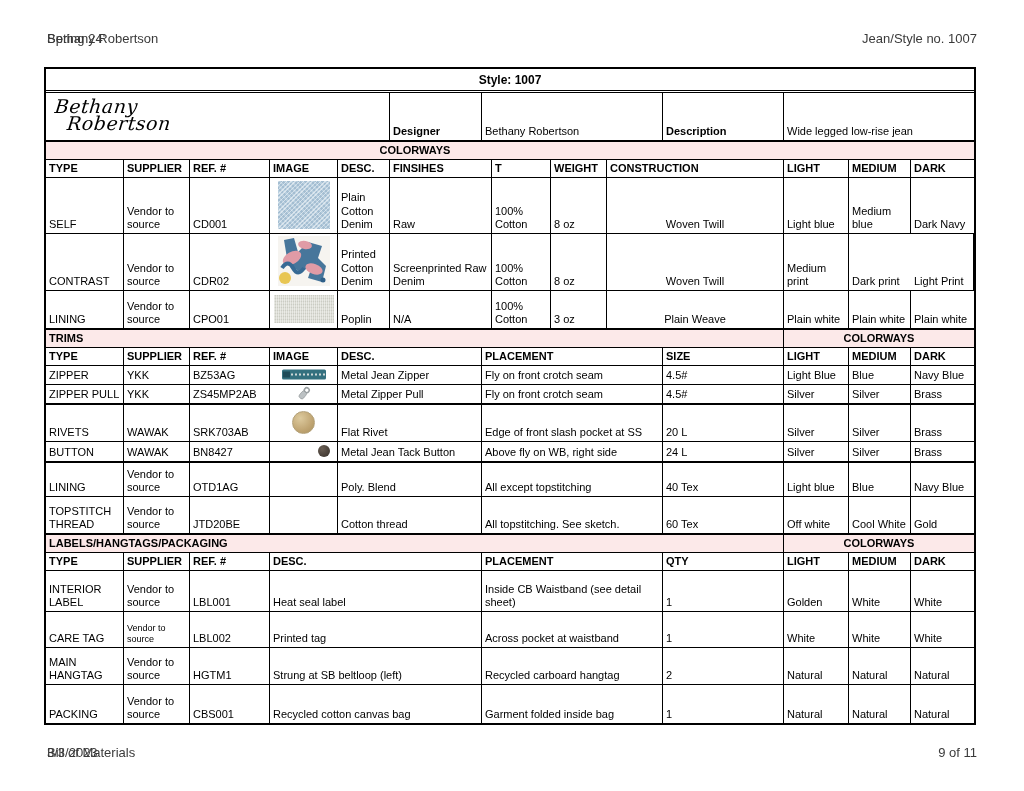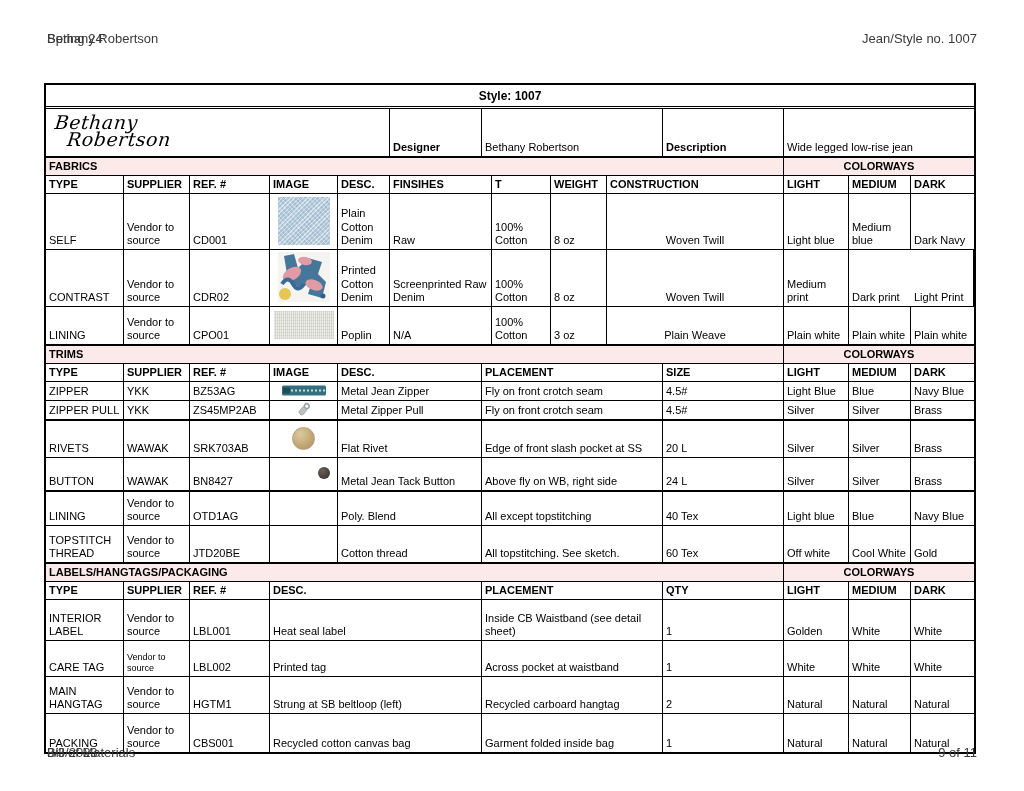--- a/index.html
+++ b/index.html
@@ -9,21 +9,21 @@
 
   
   .pgbar { position:absolute; left:47px; right:47px; display:flex; justify-content:space-between; align-items:baseline; font-size:13px; color:#3a3a3a; }
   #hdr { top:31px; }
   #ftr { top:745px; }
   .pgbar .mid { position:absolute; left:0; right:0; text-align:left; }
   .pgbar .lft { position:relative; z-index:1; }
   .pgbar .rgt { position:relative; z-index:1; }
 
   
-  #bom { position:absolute; left:44px; top:83px; width:932px; border:2px solid #000; background:#fff; }
+  #bom { position:absolute; left:44px; top:67px; width:932px; border:2px solid #000; background:#fff; }
 
   .r { display:grid; border-top:1px solid #000; }
   .r.nt { border-top:none; }
   .r.bt2 { border-top:2px solid #000; }
   .c { display:flex; align-items:flex-end; padding:0 3px 2px 3px; font-size:11px; line-height:1.2; overflow:hidden; border-right:1px solid #000; word-break:break-word; }
   .c.nr { border-right:none; }
   .c.b { font-weight:bold; }
   .c.ctr { justify-content:center; text-align:center; }
   .c.sm { font-size:9px; line-height:1.25; }
   .band { background:#fce9e9; }
@@ -85,21 +85,20 @@
           <span class="l2">Robertson</span>
         </span>
       </div>
       <div class="c b">Designer</div>
       <div class="c">Bethany Robertson</div>
       <div class="c b">Description</div>
       <div class="c nr">Wide legged low-rise jean</div>
     </div>
 
     <div class="r g-band bt2 h-band band">
-      <div class="c b">FABRICS</div>
       <div class="c b ctr nr">COLORWAYS</div>
     </div>
 
     <div class="r g-fab h-hdr">
       <div class="c b">TYPE</div>
       <div class="c b">SUPPLIER</div>
       <div class="c b">REF. #</div>
       <div class="c b">IMAGE</div>
       <div class="c b">DESC.</div>
       <div class="c b">FINSIHES</div>
@@ -236,21 +235,21 @@
           <div class="rivet"></div>
         </div>
       <div class="c">Flat Rivet</div>
       <div class="c">Edge of front slash pocket at SS</div>
       <div class="c">20 L</div>
       <div class="c">Silver</div>
       <div class="c">Silver</div>
       <div class="c nr">Brass</div>
     </div>
 
-    <div class="r g-trim" style="height:33px">
+    <div class="r g-trim" style="height:20px">
       <div class="c">BUTTON</div>
       <div class="c">WAWAK</div>
       <div class="c">BN8427</div>
       <div class="c btn-cell">
           <div class="button-dot"></div>
         </div>
       <div class="c">Metal Jean Tack Button</div>
       <div class="c">Above fly on WB, right side</div>
       <div class="c">24 L</div>
       <div class="c">Silver</div>

